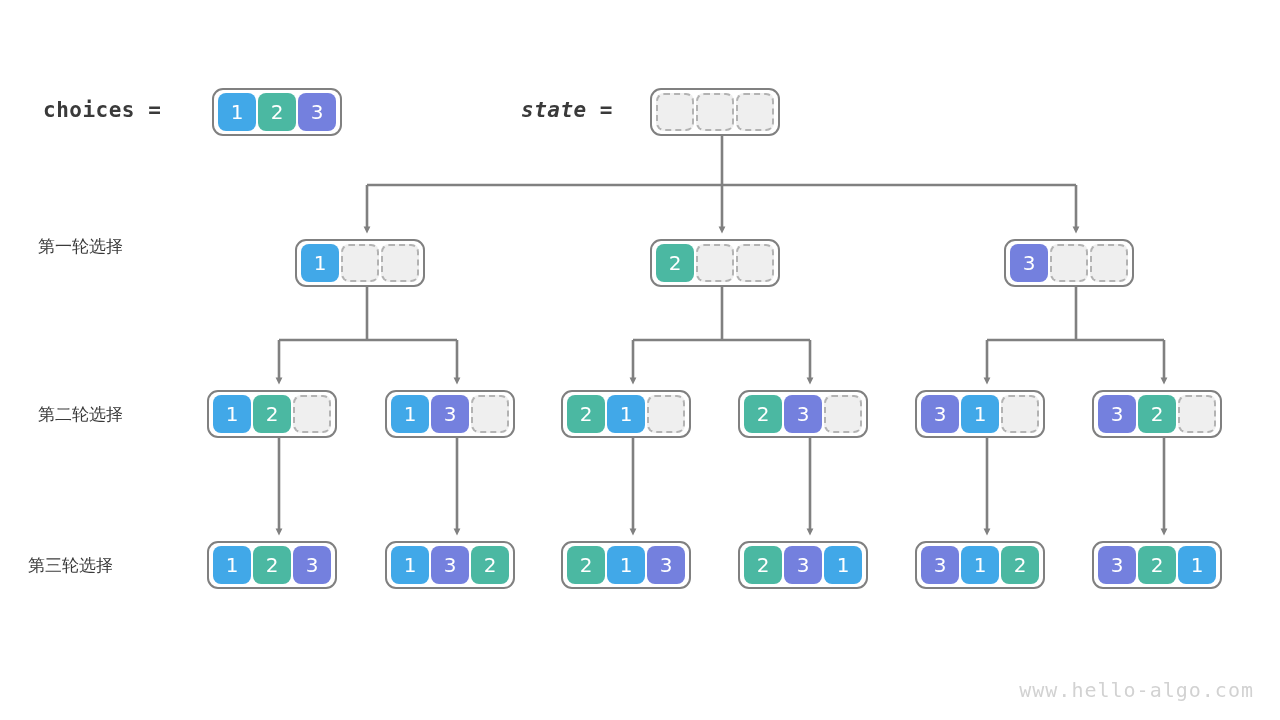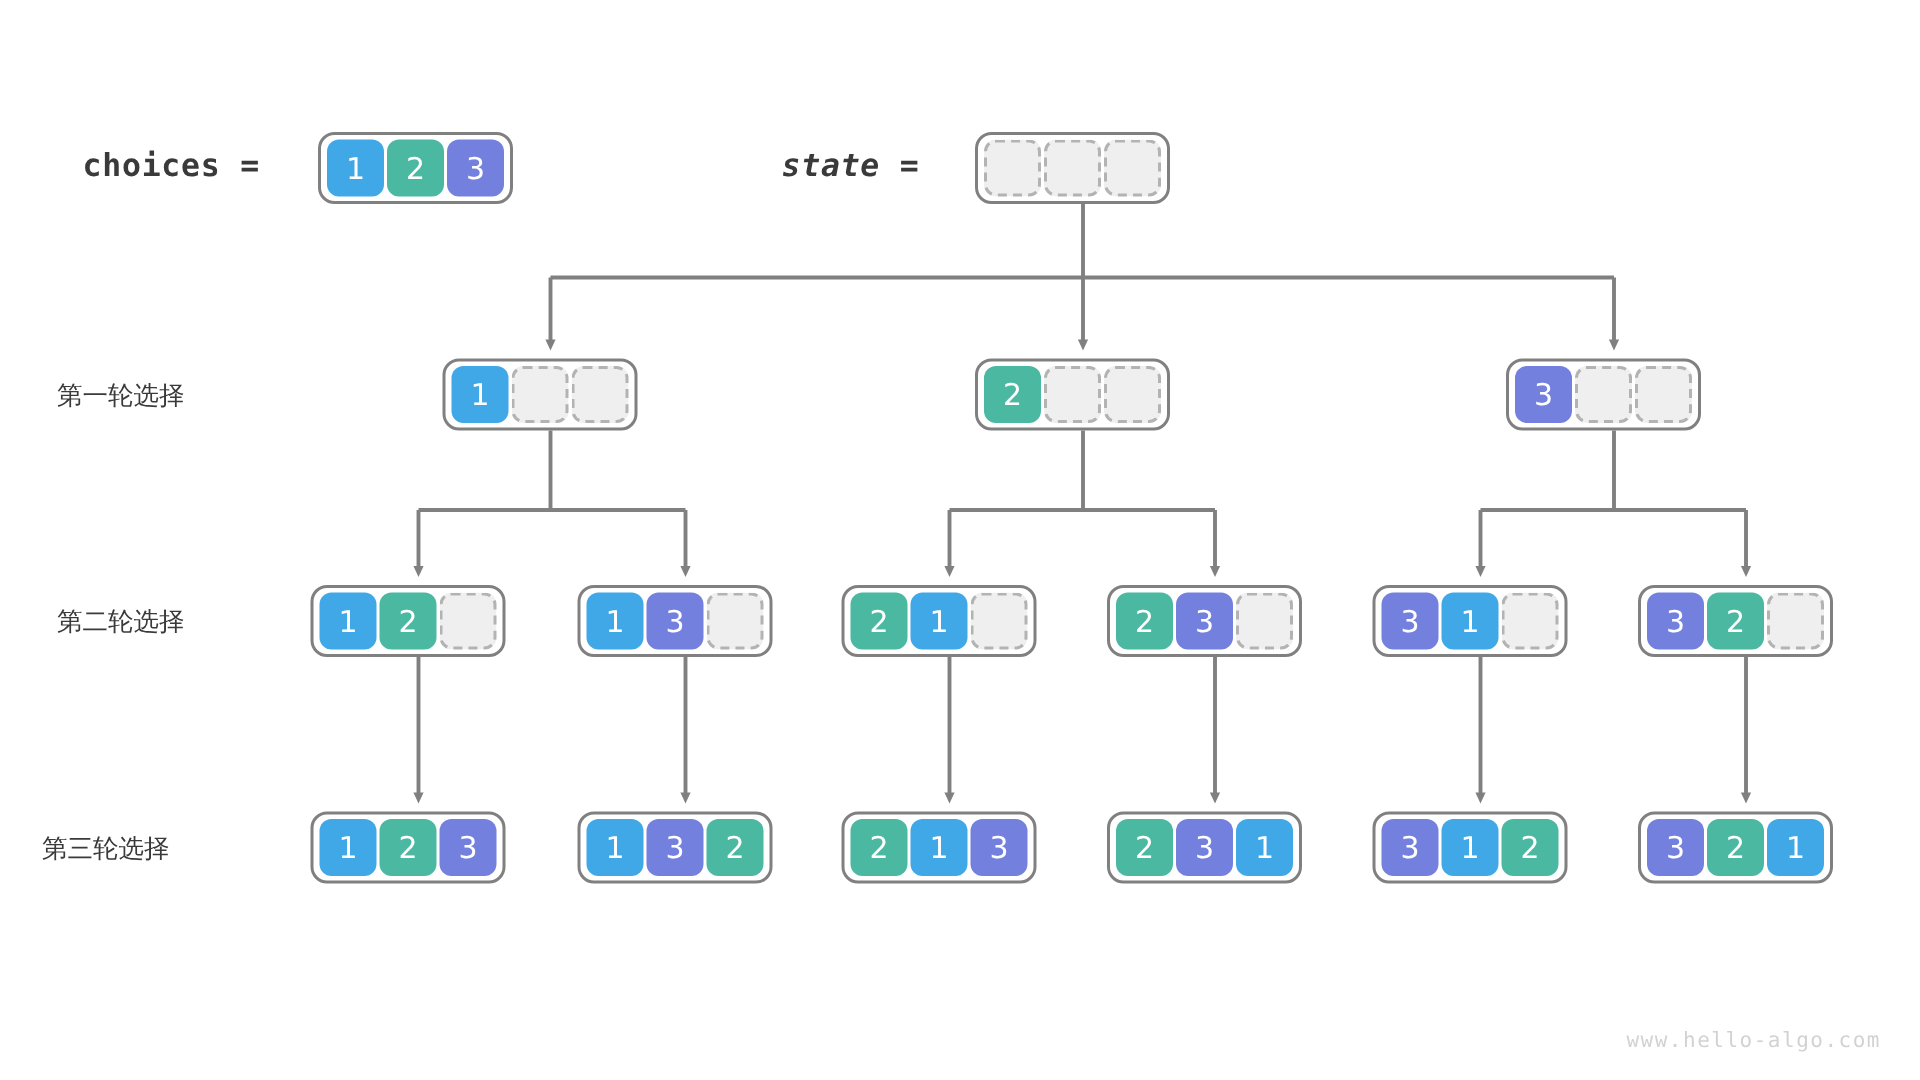--- a/index.html
+++ b/index.html
@@ -90,21 +90,21 @@
     border: 2px dashed #b3b3b3;
     color: transparent;
   }
 
   
   #watermark {
     position: absolute;
     right: 26px;
     bottom: 18px;
     font-family: "DejaVu Sans Mono", "Liberation Mono", monospace;
-    font-size: 14px;
+    font-size: 20px;
     color: #d2d2d2;
     letter-spacing: 1px;
   }
 </style>
 </head>
 <body>
 
 <div id="canvas">
 
   <svg id="wires" viewBox="0 0 1280 720" xmlns="http://www.w3.org/2000/svg">
@@ -139,37 +139,37 @@
 
       <path d="M279,438 L279,532" marker-end="url(#arrow)"></path>
       <path d="M457,438 L457,532" marker-end="url(#arrow)"></path>
       <path d="M633,438 L633,532" marker-end="url(#arrow)"></path>
       <path d="M810,438 L810,532" marker-end="url(#arrow)"></path>
       <path d="M987,438 L987,532" marker-end="url(#arrow)"></path>
       <path d="M1164,438 L1164,532" marker-end="url(#arrow)"></path>
     </g>
   </svg>
 
-  <div class="hdr-label" style="left:55px; top:98px;">choices =</div>
+  <div class="hdr-label" style="left:43px; top:98px;">choices =</div>
 
   <div class="node" id="node-choices" style="left:212px; top:88px;">
       <div class="cell v1">1</div>
       <div class="cell v2">2</div>
       <div class="cell v3">3</div>
     </div>
 
   <div class="hdr-label" style="left:521px; top:98px;font-style:italic;">state =</div>
 
   <div class="node" id="node-state" style="left:650px; top:88px;">
       <div class="cell empty"></div>
       <div class="cell empty"></div>
       <div class="cell empty"></div>
     </div>
 
-  <div class="row-label" style="left:38px; top:252px;">第一轮选择</div>
+  <div class="row-label" style="left:38px; top:235px;">第一轮选择</div>
   <div class="row-label" style="left:38px; top:403px;">第二轮选择</div>
   <div class="row-label" style="left:28px; top:554px;">第三轮选择</div>
 
   <div class="node lvl1" style="left:295px; top:239px;">
       <div class="cell v1">1</div>
       <div class="cell empty"></div>
       <div class="cell empty"></div>
     </div>
   <div class="node lvl1" style="left:650px; top:239px;">
       <div class="cell v2">2</div>

